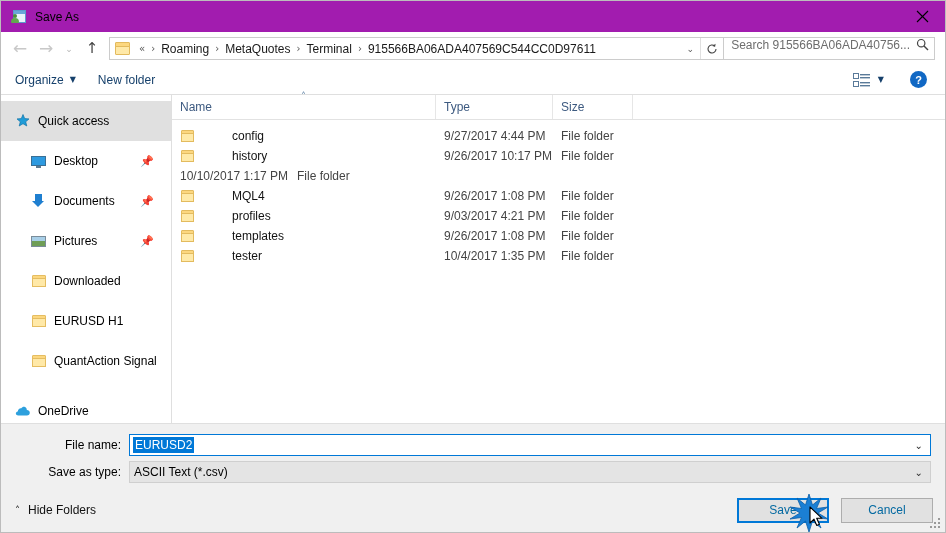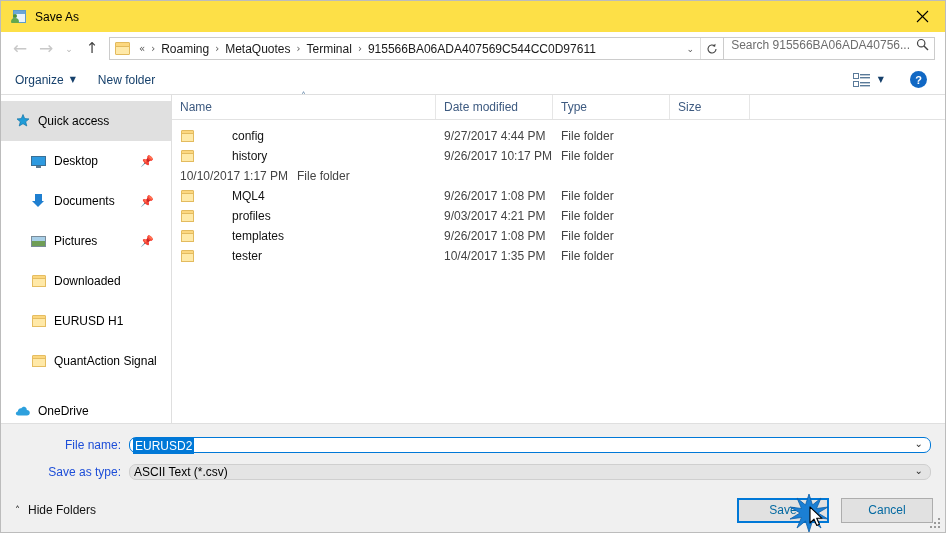--- a/index.html
+++ b/index.html
@@ -23,21 +23,21 @@
     display: flex;
     flex-direction: column;
   }
 
   
   .titlebar {
     height: 31px;
     flex: 0 0 31px;
     display: flex;
     align-items: center;
-    background: #fde047;
+    background: #a21caf;
     position: relative;
   }
   .title-icon {
     width: 16px; height: 16px;
     margin-left: 10px; margin-right: 8px;
     position: relative;
     flex: 0 0 16px;
   }
   .title-icon .sheet {
     position: absolute; left: 2px; top: 1px;
@@ -450,31 +450,30 @@
     display: flex;
     align-items: center;
     height: 24px;
     margin-bottom: 3px;
   }
   .form-label {
     flex: 0 0 128px;
     text-align: right;
     padding-right: 8px;
     font-size: 12px;
-    color: #1d4ed8;
+    color: #000000;
     box-sizing: border-box;
   }
   .combo {
     flex: 1 1 auto;
-    height: 16px;
-    display: flex;
-    align-items: flex-start;
-    box-sizing: border-box;
-    position: relative;
-    border-radius: 7px;
+    height: 22px;
+    display: flex;
+    align-items: center;
+    box-sizing: border-box;
+    position: relative;
   }
   .combo.filename {
     background: #ffffff;
     border: 1px solid #0078d7;
   }
   .combo.filetype {
     background: #e4e4e4;
     border: 1px solid #cfcfcf;
   }
   .combo .val {
@@ -741,23 +740,20 @@
           </span>
         <span class="lbl">Network</span>
       </div>
     </div>
 
     <div class="filelist">
       <div class="col-headers">
         <div class="col-h c-name">
           <span class="sort-caret">˄</span>
           <span>Name</span>
-        </div>
-        <div class="col-h c-date">
-          <span>Date modified</span>
         </div>
         <div class="col-h c-type">
           <span>Type</span>
         </div>
         <div class="col-h c-size">
           <span>Size</span>
         </div>
       </div>
 
       <div class="rows">

